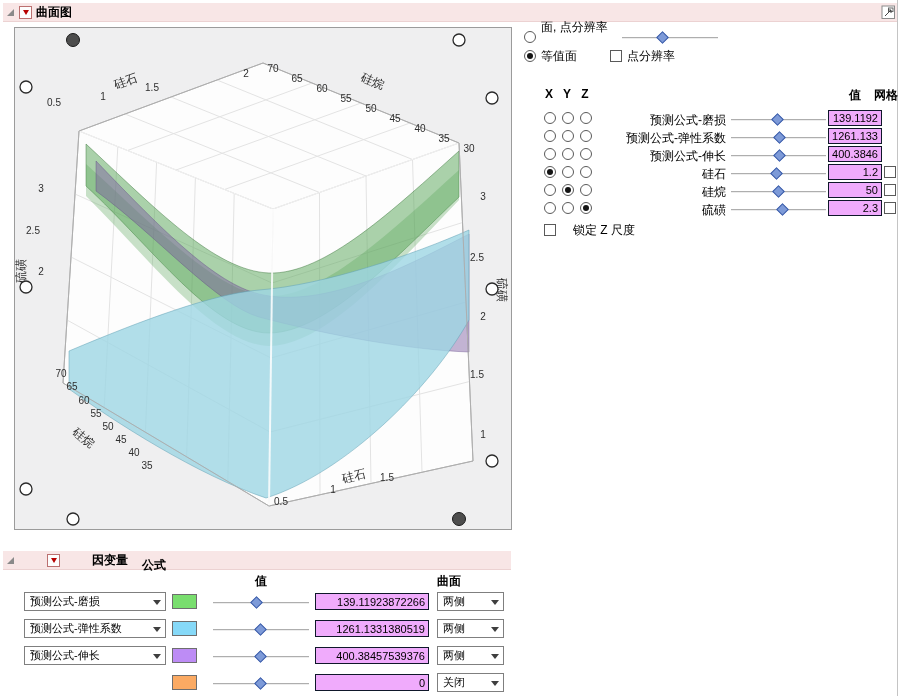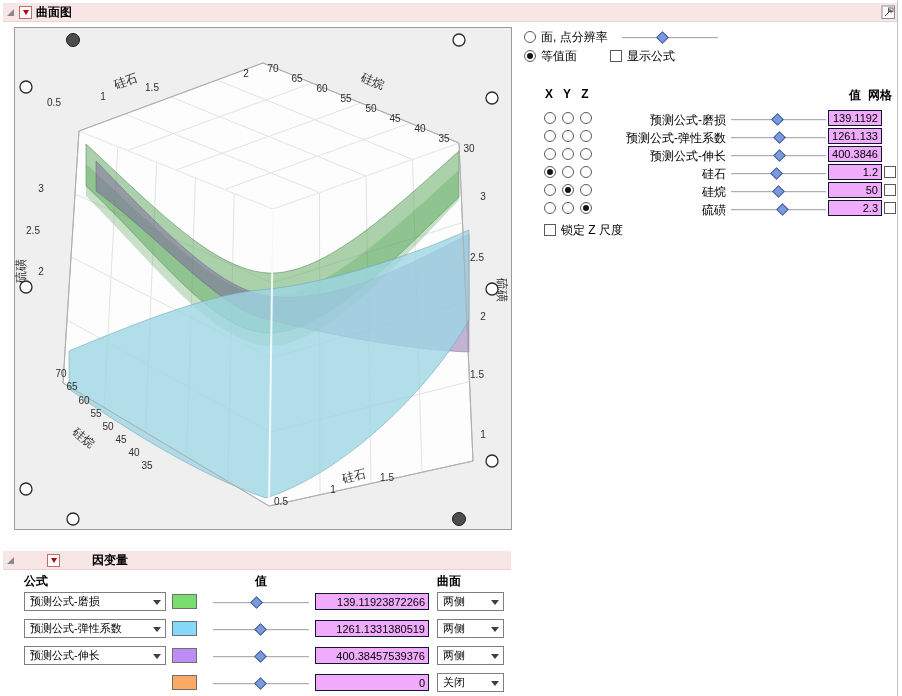--- a/index.html
+++ b/index.html
@@ -169,37 +169,37 @@
       <circle cx="11" cy="461" r="6" fill="#ffffff" stroke="#2a2a2a" stroke-width="1.3"></circle>
       <circle cx="477" cy="70" r="6" fill="#ffffff" stroke="#2a2a2a" stroke-width="1.3"></circle>
       <circle cx="477" cy="261" r="6" fill="#ffffff" stroke="#2a2a2a" stroke-width="1.3"></circle>
       <circle cx="477" cy="433" r="6" fill="#ffffff" stroke="#2a2a2a" stroke-width="1.3"></circle>
       <circle cx="58" cy="491" r="6" fill="#ffffff" stroke="#2a2a2a" stroke-width="1.3"></circle>
       <circle cx="444" cy="491" r="6.5" fill="#4d4d4d" stroke="#1a1a1a"></circle>
     </svg>
   </div>
 
   <span class="radio" style="left:524px; top:31px;"></span>
-  <span class="lbl" style="left:541px; top:29px;">面, 点分辨率</span>
+  <span class="lbl" style="left:541px; top:19px;">面, 点分辨率</span>
   <span class="slider" style="left:622px; top:33px; width:96px;">
     <span class="track"></span>
     <span class="thumb" style="left:36px;"></span>
   </span>
 
   <span class="radio sel" style="left:524px; top:50px;"></span>
   <span class="lbl" style="left:541px; top:48px;">等值面</span>
   <span class="checkbox" style="left:610px; top:50px;"></span>
-  <span class="lbl" style="left:627px; top:48px;">显示公式</span>
+  <span class="lbl" style="left:627px; top:48px;">点分辨率</span>
 
 
   <span class="lbl bold" style="left:542px; top:87px; width:14px; text-align:center;">X</span>
   <span class="lbl bold" style="left:560px; top:87px; width:14px; text-align:center;">Y</span>
   <span class="lbl bold" style="left:578px; top:87px; width:14px; text-align:center;">Z</span>
   <span class="lbl bold" style="left:828px; top:87px; width:54px; text-align:center;">值</span>
-  <span class="lbl bold" style="left:862px; top:87px; width:36px; text-align:center;">网格</span>
+  <span class="lbl bold" style="left:862px; top:87px; width:36px; text-align:right;">网格</span>
 
   <div class="irow" style="top:110px;">
     <span class="radio r-x"></span>
     <span class="radio r-y"></span>
     <span class="radio r-z"></span>
     <span class="ilabel">预测公式-磨损</span>
     <span class="slider">
         <span class="track"></span>
         <span class="thumb" style="left:42px;"></span>
       </span>
@@ -258,29 +258,29 @@
     <span class="ilabel">硫磺</span>
     <span class="slider">
         <span class="track"></span>
         <span class="thumb" style="left:47px;"></span>
       </span>
     <input class="vinput" value="2.3" style="">
     <span class="checkbox"></span>
   </div>
 
   <span class="checkbox" style="left:544px; top:224px;"></span>
-  <span class="lbl" style="left:561px; top:222px;">锁定 Z 尺度</span>
+  <span class="lbl" style="left:573px; top:222px;">锁定 Z 尺度</span>
 
   <div class="pinkbar" style="left:3px; top:551px; width:508px;gap:28px;">
     <span class="caret"></span>
     <span class="red-btn"></span>
     <span class="bartitle">因变量</span>
   </div>
 
-  <span class="lbl bold" style="left:24px; top:573px; width:142px; text-align:left;">公式</span>
+  <span class="lbl bold" style="left:24px; top:557px; width:142px; text-align:right;">公式</span>
   <span class="lbl bold" style="left:213px; top:573px; width:96px; text-align:center;">值</span>
   <span class="lbl bold" style="left:437px; top:573px; width:67px; text-align:left;">曲面</span>
 
   <div class="drow" style="top:592px;">
     <span class="combo formula">
         <span>预测公式-磨损</span>
         <span class="chev"></span>
       </span>
     <span class="swatch" style="background: rgb(121, 222, 110);"></span>
     <span class="slider">

